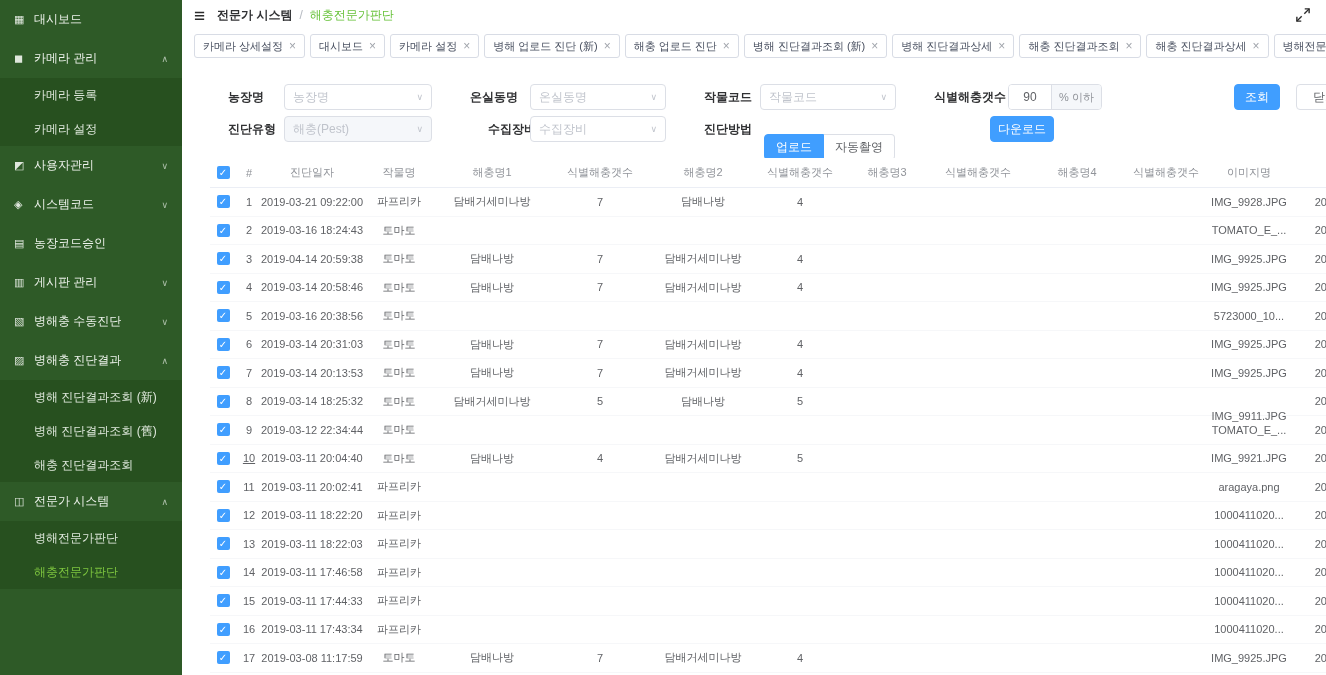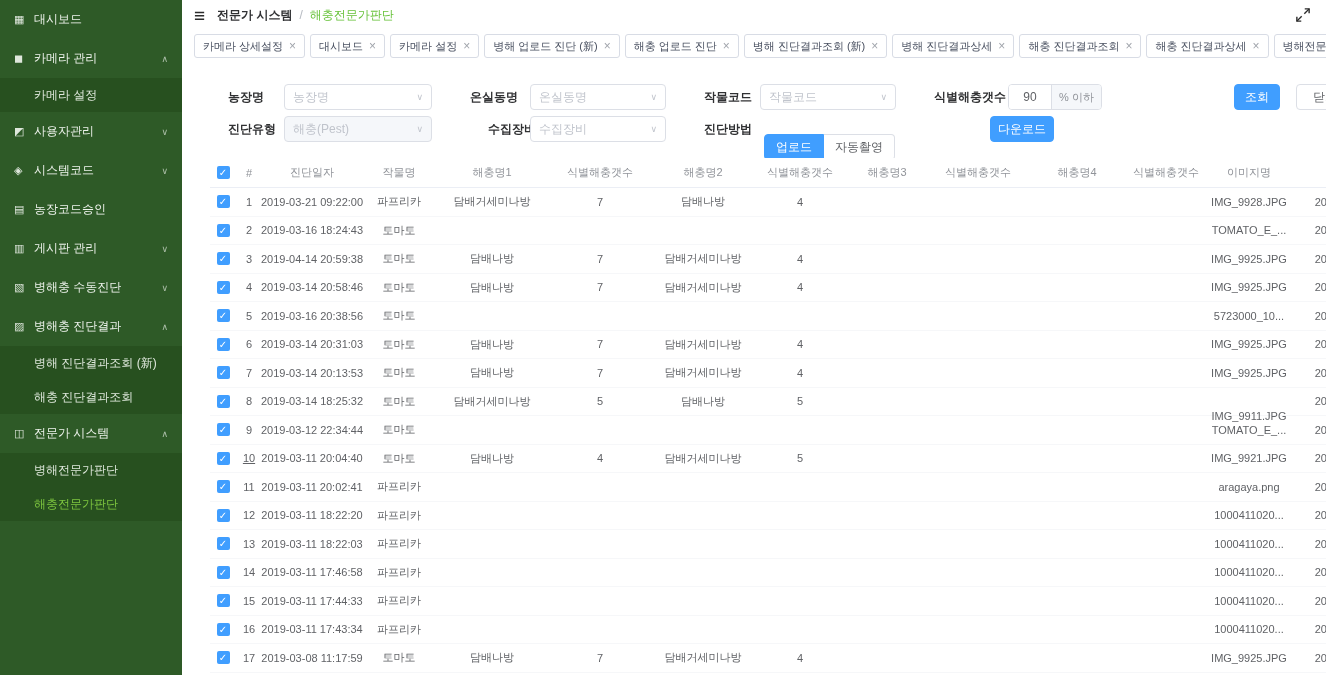--- a/index.html
+++ b/index.html
@@ -66,20 +66,21 @@
       <div class="side-item">
         <span class="side-ico">▦</span>
         <span>대시보드</span>
       </div>
       <div class="side-item">
         <span class="side-ico">◼</span>
         <span>카메라 관리</span>
         <span class="side-chev">∧</span>
       </div>
       <div class="side-sub">
+        <div class="side-sub-item">카메라 등록</div>
         <div class="side-sub-item">카메라 설정</div>
       </div>
       <div class="side-item">
         <span class="side-ico">◩</span>
         <span>사용자관리</span>
         <span class="side-chev">∨</span>
       </div>
       <div class="side-item">
         <span class="side-ico">◈</span>
         <span>시스템코드</span>
@@ -99,20 +100,21 @@
         <span>병해충 수동진단</span>
         <span class="side-chev">∨</span>
       </div>
       <div class="side-item">
         <span class="side-ico">▨</span>
         <span>병해충 진단결과</span>
         <span class="side-chev">∧</span>
       </div>
       <div class="side-sub">
         <div class="side-sub-item">병해 진단결과조회 (新)</div>
+        <div class="side-sub-item">병해 진단결과조회 (舊)</div>
         <div class="side-sub-item">해충 진단결과조회</div>
       </div>
       <div class="side-item">
         <span class="side-ico">◫</span>
         <span>전문가 시스템</span>
         <span class="side-chev">∧</span>
       </div>
       <div class="side-sub">
         <div class="side-sub-item">병해전문가판단</div>
         <div class="side-sub-item active">해충전문가판단</div>

